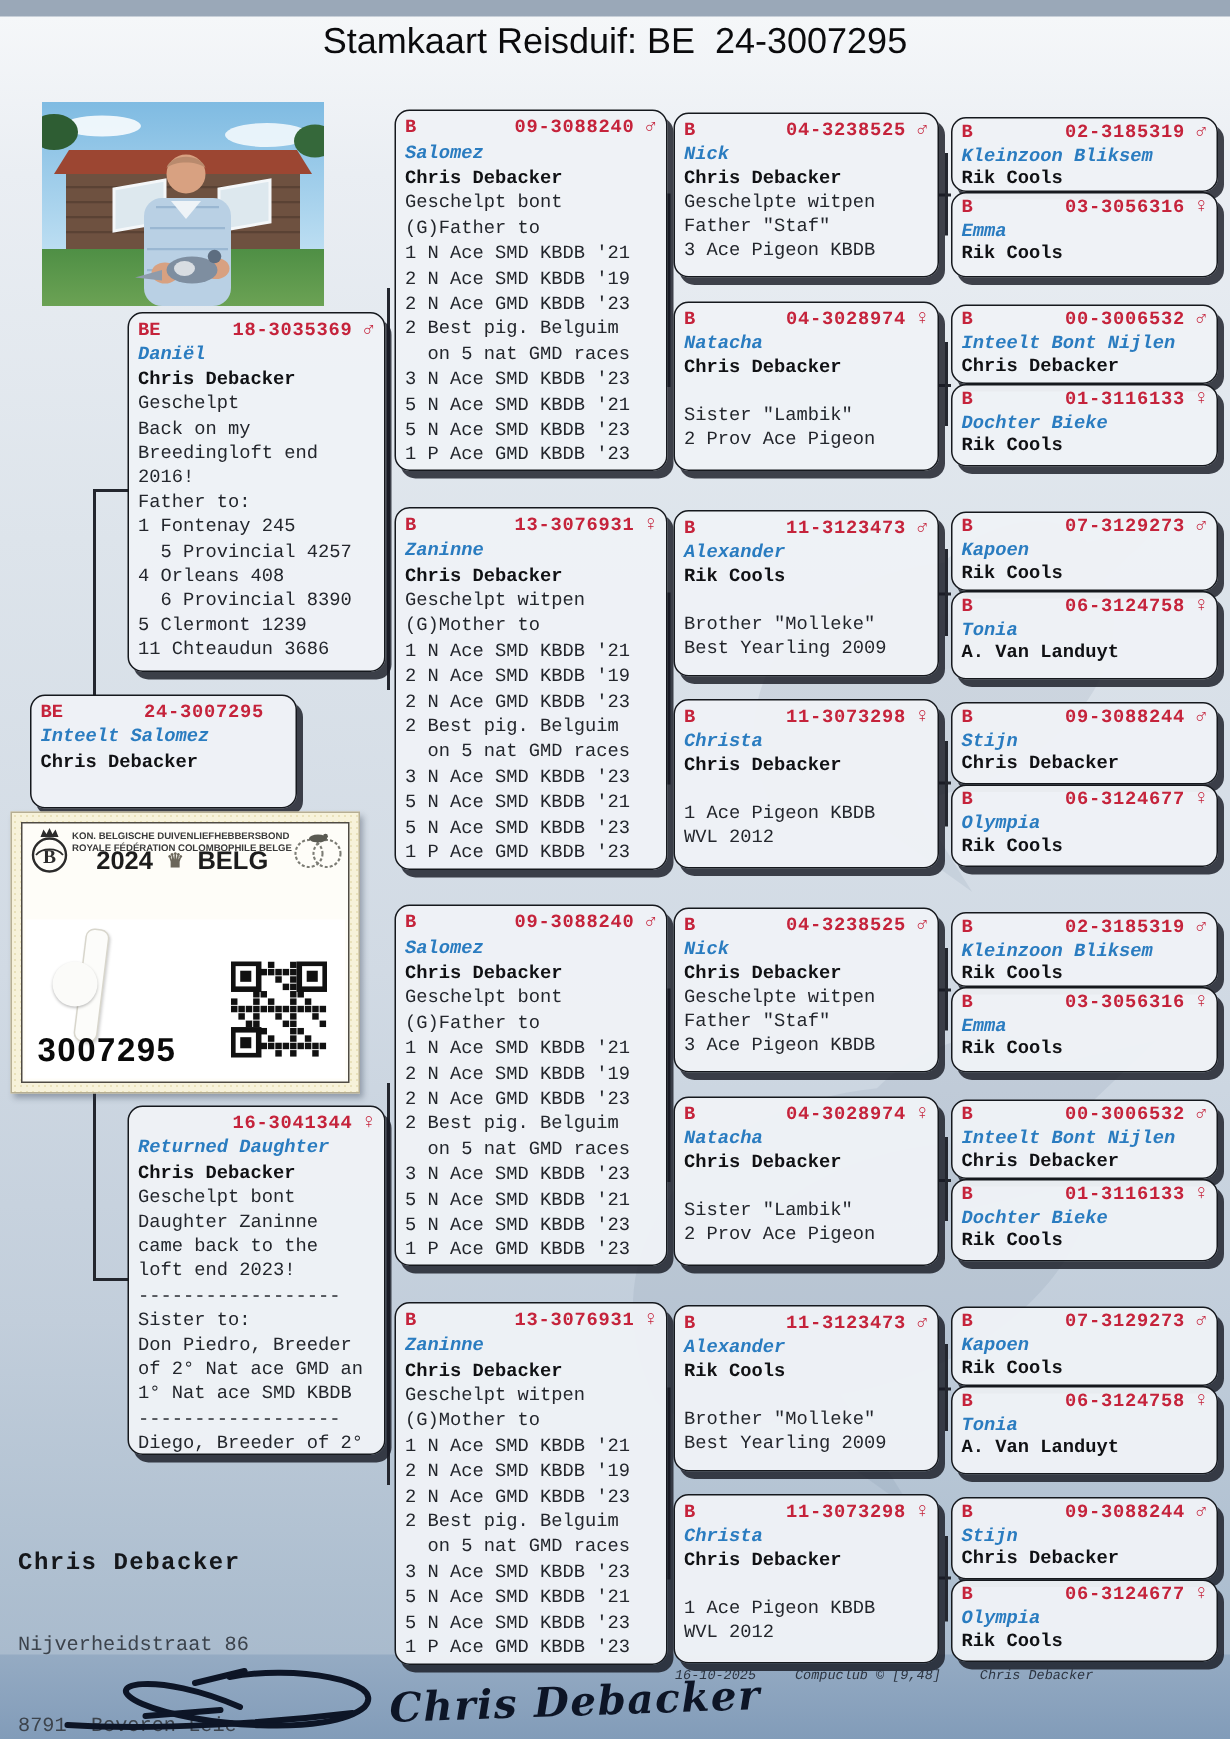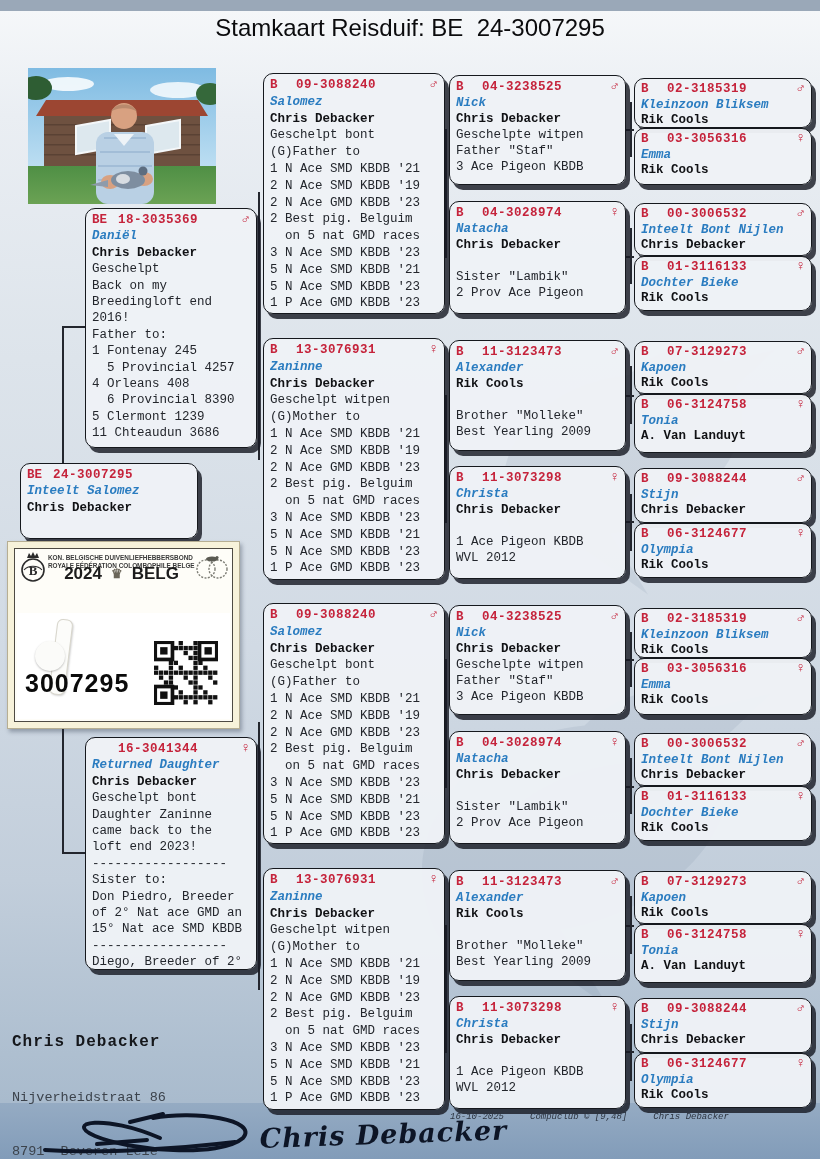--- a/index.html
+++ b/index.html
@@ -13,21 +13,21 @@
     font-family:"Liberation Sans",sans-serif;font-size:24px;color:#0b0b0d;}
   
   .pbox{position:absolute;background:rgba(238,242,246,.97);border:1.6px solid #15181d;border-radius:10px;
     box-shadow:4px 5px 0 rgba(24,27,36,.82);padding:3px 6px;font-size:12.5px;line-height:16px;
     color:#23262c;overflow:hidden;box-sizing:border-box;}
   .col1{line-height:16.4px;}
   .col2{line-height:16.8px;}
   .col4{padding-top:2px;line-height:15.5px;}
   .ph{display:flex;align-items:baseline;font-weight:bold;color:#c5233b;}
   .ph .pc{min-width:26px;}
-  .ph .pr{flex:1;text-align:left;letter-spacing:.5px;}
+  .ph .pr{flex:1;text-align:right;letter-spacing:.5px;}
   .ph .px{min-width:15px;text-align:right;font-size:14px;line-height:1;}
   .pn{color:#2a7cc0;font-weight:bold;font-style:italic;white-space:pre;}
   .pb{font-weight:bold;color:#101114;white-space:pre;}
   .pl{white-space:pre;}
   .tline{position:absolute;background:#23262e;}
   
   .photo{position:absolute;left:28px;top:57px;width:188px;height:136px;}
   
   .cert{position:absolute;left:7px;top:530px;width:233px;height:188px;background:#f7f2da;
     background-image:radial-gradient(#e9e1ba 0.5px,transparent 0.6px);background-size:4px 4px;
@@ -35,21 +35,21 @@
   .cert-inner{border:1.5px solid #4e4a43;background:#fefdf8;height:100%;box-sizing:border-box;position:relative;
     font-family:"Liberation Sans",sans-serif;}
   .cert-head{display:flex;align-items:flex-start;padding:3px 3px 0 3px;}
   .cert-fed{flex:1;font-size:6.4px;font-weight:bold;color:#3a3a3a;line-height:7.5px;padding-top:2px;}
   .cert-year-row{display:flex;justify-content:center;align-items:center;gap:9px;
     font-size:17px;font-weight:bold;color:#1c1c1c;margin-top:1px;}
   .cert-crown{font-size:13px;color:#6b665a;}
   .cert-sub{margin:2px 3px 0 3px;border-top:1px solid #8a8578;border-bottom:1px solid #8a8578;
     font-size:8.7px;font-weight:bold;color:#2e2e2e;text-align:center;padding:2px 0;}
   .cert-white{position:absolute;left:2px;right:2px;bottom:2px;top:64px;background:#fff;}
-  .cert-num{position:absolute;left:8px;bottom:21px;font-weight:bold;font-size:25px;letter-spacing:1px;color:#0a0a0a;}
+  .cert-num{position:absolute;left:8px;bottom:6px;font-weight:bold;font-size:22px;letter-spacing:1px;color:#0a0a0a;}
   .qr{position:absolute;right:12px;bottom:14px;width:64px;height:64px;}
   .sticker-circle{position:absolute;left:18px;top:28px;width:30px;height:30px;border-radius:50%;
     background:#fbfbf9;box-shadow:0 1px 2px rgba(0,0,0,.25);}
   .sticker-strip{position:absolute;left:36px;top:6px;width:14px;height:74px;background:#fcfcfa;
     border:1px solid #d8d6cc;border-radius:6px;transform:rotate(7deg);box-shadow:1px 1px 2px rgba(0,0,0,.18);}
   
   .contact{position:absolute;left:12px;top:986px;color:#3c434c;font-size:13.5px;line-height:18px;white-space:pre;}
   .contact .cname{font-size:16px;font-weight:bold;color:#15171b;letter-spacing:1px;margin-bottom:2px;}
   
   .footer{position:absolute;top:1101px;left:450px;width:360px;font-size:9px;font-style:italic;color:#2c3440;
@@ -177,21 +177,21 @@
       <div class="pn">Returned Daughter</div>
       <div class="pb">Chris Debacker</div>
       <div class="pl">Geschelpt bont</div>
       <div class="pl">Daughter Zaninne</div>
       <div class="pl">came back to the</div>
       <div class="pl">loft end 2023!</div>
       <div class="pl">------------------</div>
       <div class="pl">Sister to:</div>
       <div class="pl">Don Piedro, Breeder</div>
       <div class="pl">of 2° Nat ace GMD an</div>
-      <div class="pl">15° Nat ace SMD KBDB</div>
+      <div class="pl">1° Nat ace SMD KBDB</div>
       <div class="pl">------------------</div>
       <div class="pl">Diego, Breeder of 2°</div>
     </div>
 
   <div class="pbox col2" style="left:263px;top:62px;width:182px;height:241px">
       <div class="ph">
         <span class="pc">B</span>
         <span class="pr">09-3088240</span>
         <span class="px">♂</span>
       </div>

